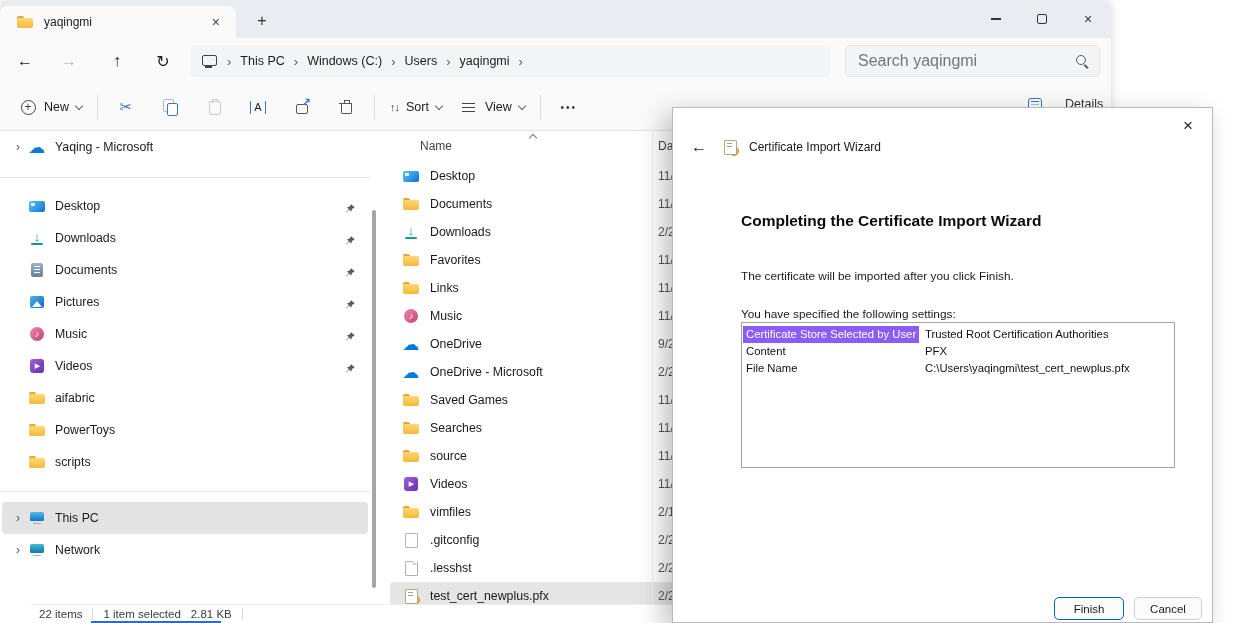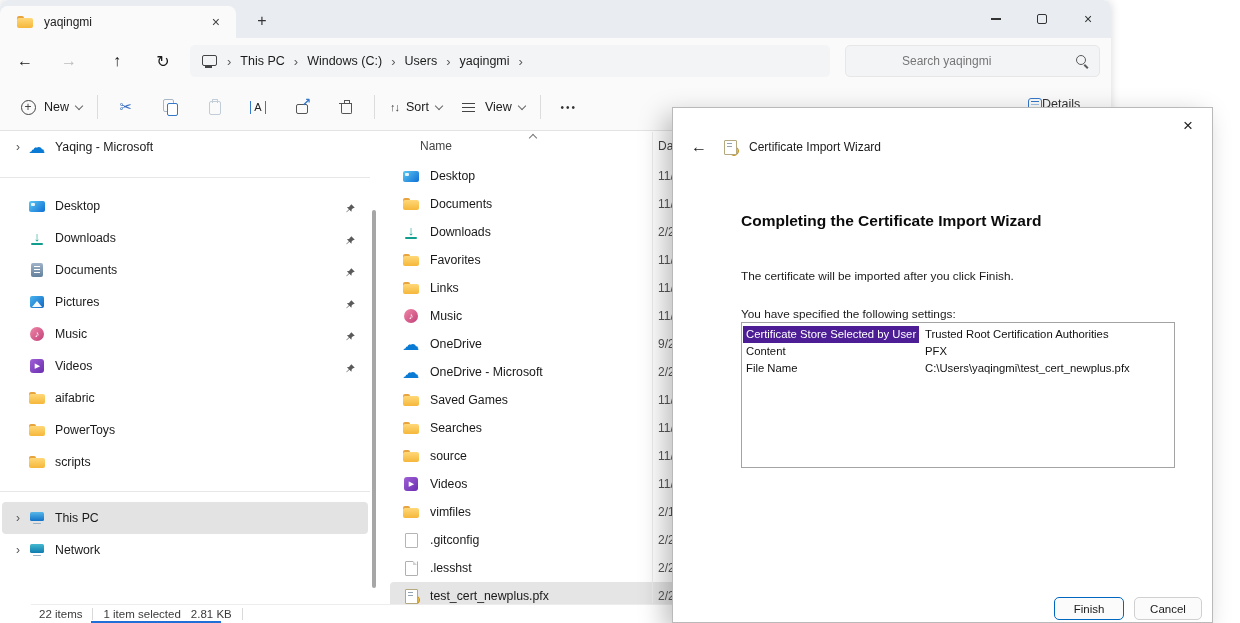--- a/index.html
+++ b/index.html
@@ -19,32 +19,32 @@
   .min-glyph { width:10px; height:1.4px; background:#333; display:block; }
   .max-glyph { width:10px; height:10px; border:1.2px solid #333; border-radius:2px; display:block; }
 
   .navbar { position:absolute; left:0; top:38px; width:100%; height:46px; background:#fafafa; }
   .navbtn { position:absolute; top:6px; width:34px; height:34px; background:none; border:none; font-size:16px; color:#1b1b1b; font-family:inherit; }
   .navbtn.disabled { color:#bcbcbc; }
   .crumbbar { position:absolute; left:190px; top:7px; width:640px; height:32px; background:#f3f4f6; border-radius:5px; display:flex; align-items:center; padding-left:10px; gap:9px; }
   .crumb-seg { font-size:12.5px; color:#1b1b1b; }
   .crumb-chev { font-size:13px; color:#5a5a5a; }
   .searchbox { position:absolute; left:845px; top:7px; width:255px; height:32px; background:#f3f4f6; border:1px solid #e7e7e7; border-radius:5px; display:flex; align-items:center; padding:0 8px 0 4px; }
-  .searchbox input { flex:1; border:none; background:transparent; outline:none; font-size:12px; color:#333; font-family:inherit; padding-left:8px;margin-left:44px; }
+  .searchbox input { flex:1; border:none; background:transparent; outline:none; font-size:16px; color:#333; font-family:inherit; padding-left:8px; }
   .searchbox input::placeholder { color:#767676; }
 
   .cmdbar { position:absolute; left:0; top:84px; width:100%; height:47px; background:#fafafa; border-bottom:1px solid #e3e3e3; display:flex; align-items:center; padding-left:10px; }
   .cmd-btn { display:flex; align-items:center; gap:7px; height:34px; padding:0 9px; border-radius:5px; font-size:12.5px; color:#1b1b1b; }
   .cmd-ico { width:44px; height:34px; display:flex; align-items:center; justify-content:center; }
   .cmd-sep { width:1px; height:24px; background:#dcdcdc; margin:0 6px; }
   .dots { font-size:10px; letter-spacing:2px; color:#333; }
   .caret { width:6px; height:6px; border-right:1.3px solid #666; border-bottom:1.3px solid #666; display:inline-block; transform:rotate(45deg); margin-top:-3px; }
 
   
-  .details-frag { position:absolute; left:1028px; top:97px; display:flex; align-items:center; gap:0; z-index:5; }
+  .details-frag { position:absolute; left:1028px; top:97px; display:flex; align-items:center; gap:23px; z-index:5; }
   .tb-detailico { width:14px; height:13px; border:1.4px solid #3577c8; border-radius:3px; position:relative; }
   .tb-detailico::before { content:""; position:absolute; left:2px; top:2px; right:2px; height:1.3px; background:#3577c8; box-shadow:0 3px 0 #9fc0e8; }
   .details-frag span.lbl { font-size:12.5px; color:#333; }
 
   
   .sidebar { position:absolute; left:0; top:131px; width:370px; height:473px; background:#fff; }
   .side-row { display:flex; align-items:center; height:32px; padding-left:6px; position:relative; border-radius:4px; margin:0 2px; }
   .side-row.selected { background:#e3e3e3; }
   .chev-slot { width:20px; font-size:12px; color:#555; text-align:center; flex:none; }
   .side-label { font-size:12.3px; color:#1b1b1b; margin-left:9px; white-space:nowrap; }
@@ -121,21 +121,21 @@
   .dlg-head { position:absolute; left:14px; top:30px; display:flex; align-items:center; gap:10px; }
   .dlg-back { font-size:16px; color:#1b1b1b; padding:0 4px; }
   .dlg-title { font-size:12px; color:#1b1b1b; }
   .dlg-heading { position:absolute; left:68px; top:104px; font-size:15.5px; font-weight:700; color:#0b0b0b; }
   .dlg-text { position:absolute; left:68px; top:161px; font-size:11.8px; color:#1b1b1b; }
   .dlg-label { position:absolute; left:68px; top:199px; font-size:11.8px; color:#1b1b1b; }
   .settings-box { position:absolute; left:68px; top:214px; width:434px; height:146px; border:1px solid #a3a3a3; background:#fff; padding:3px 1px; overflow:hidden; }
   .srow { display:flex; height:17px; line-height:17px; font-size:11.3px; }
   .skey { width:176px; flex:none; padding:0 3px; white-space:nowrap; overflow:hidden; color:#111; }
   .sval { padding-left:6px; white-space:nowrap; color:#111; }
-  .srow.hl .skey { background:#4c1d95; color:#fff; }
+  .srow.hl .skey { background:#8b5cf6; color:#fff; }
   .dlg-buttons { position:absolute; left:0; top:489px; width:100%; height:24px; }
   .btn { position:absolute; height:23px; font-size:11.5px; color:#1b1b1b; background:#fbfbfb; border:1px solid #d0d0d0; border-radius:5px; font-family:inherit; }
   .btn-primary { left:381px; width:70px; border:1.5px solid #0067c0; }
   .btn-cancel { left:461px; width:68px; }
 </style>
 </head>
 <body>
 
 <div class="screen">
 

